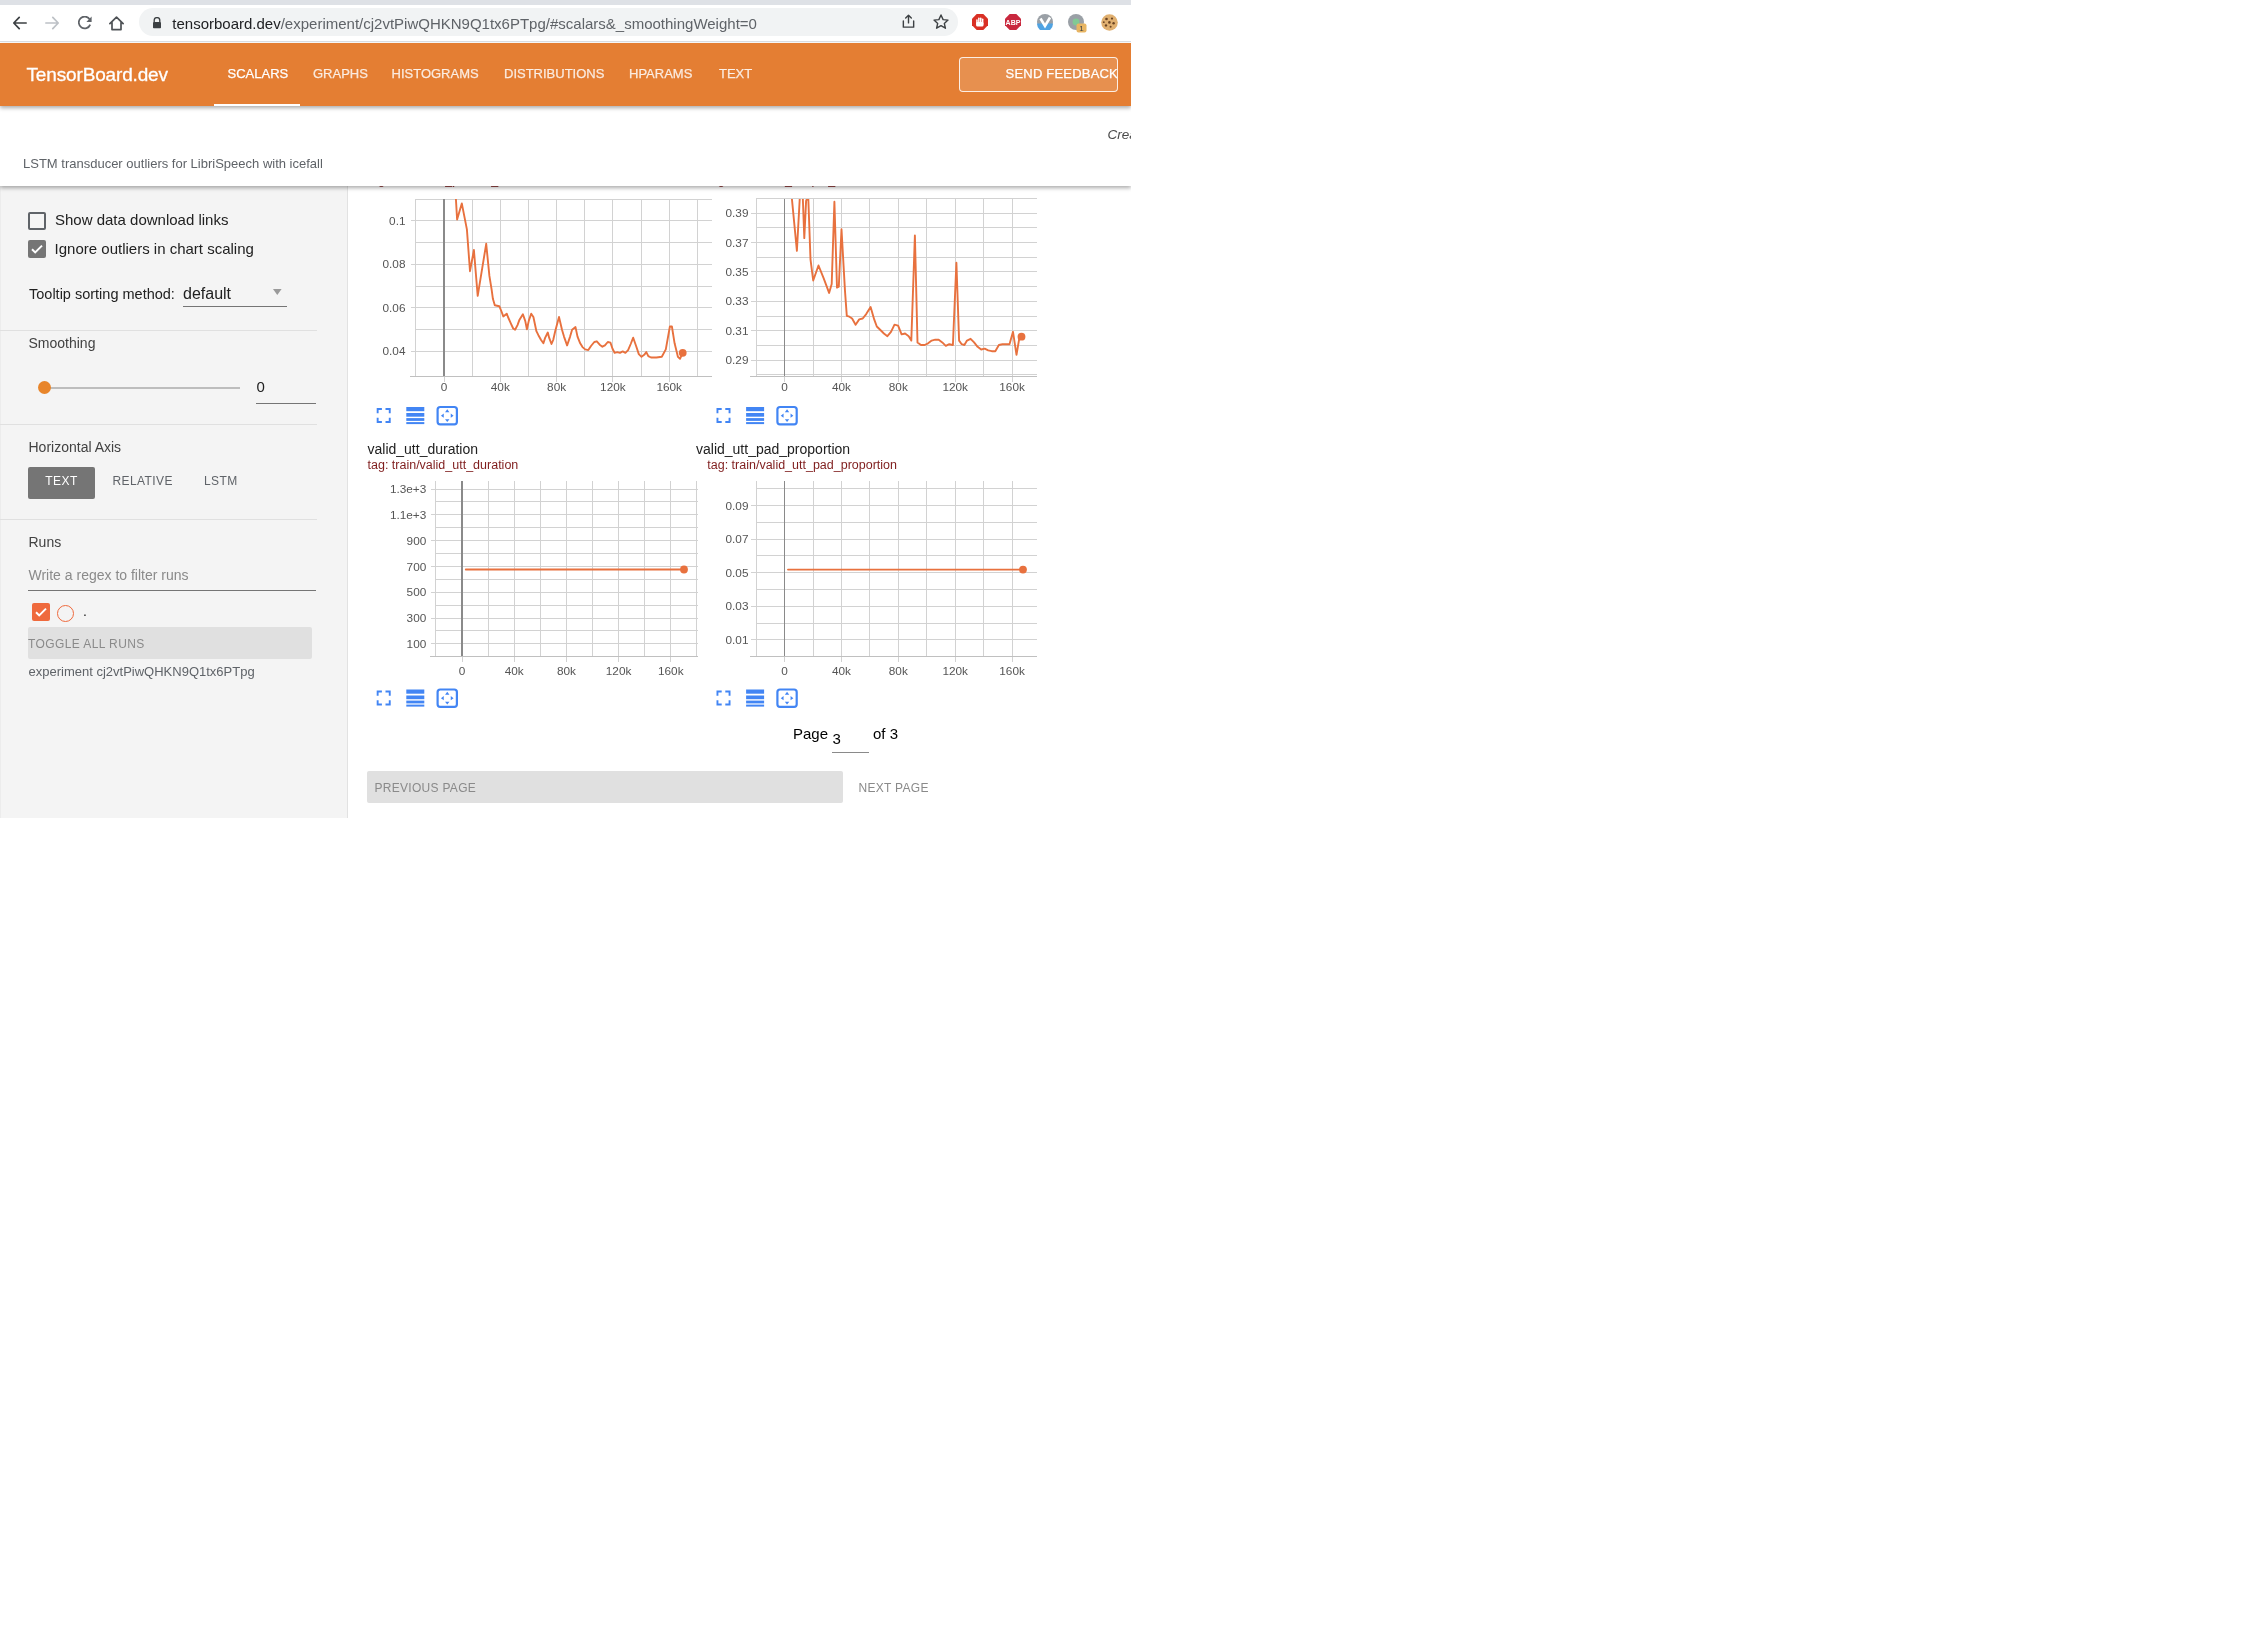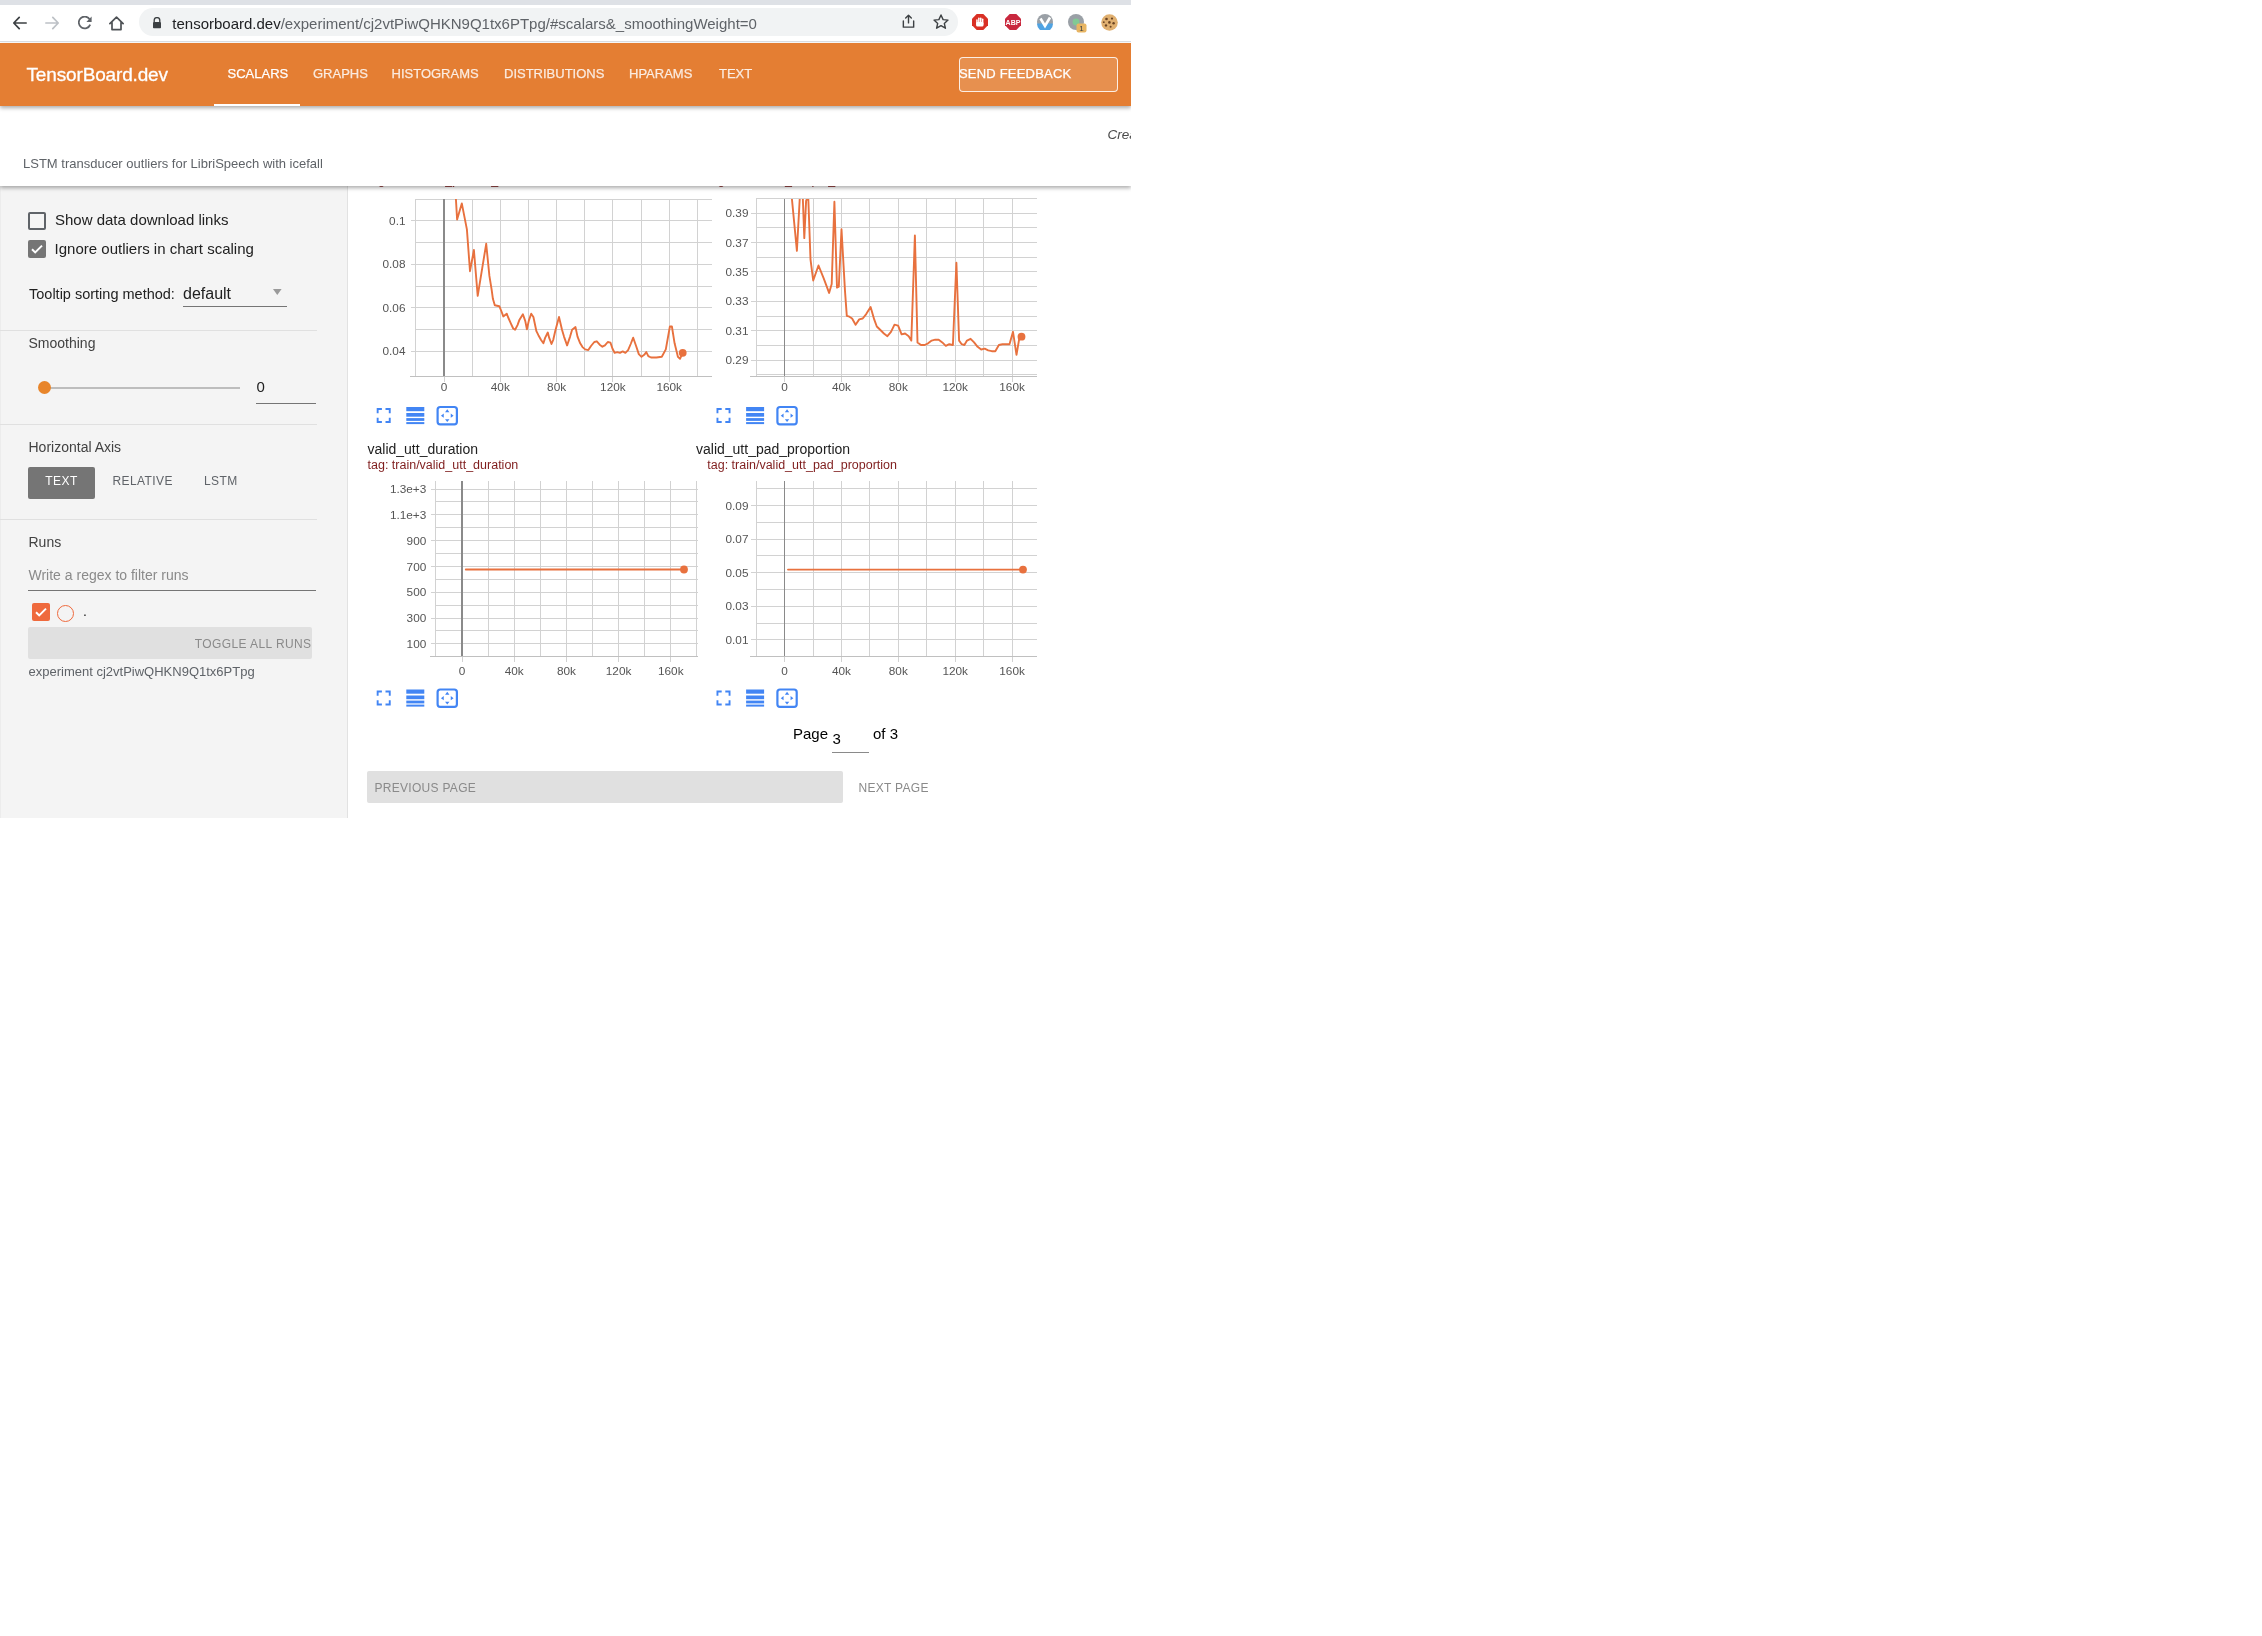--- a/index.html
+++ b/index.html
@@ -369,38 +369,38 @@
 <div class="lbl t14" style="left:28.5px;top:566.1px;color:#8a8a8a">Write a regex to filter runs</div>
 <div class="abs" style="left:28px;top:589.5px;width:288px;height:1px;background:#757575"></div>
 <div class="abs" style="left:32px;top:602.5px;width:18px;height:18px;background:#ef6a3d;border-radius:2px">
  <svg width="18" height="18" viewBox="0 0 18 18">
         <path d="M4 9.2 L7.2 12.4 L14 5.6" fill="none" stroke="#fff" stroke-width="2"></path>
       </svg>
 </div>
 <div class="abs" style="left:57px;top:604.5px;width:15px;height:15px;border:1.6px solid #ef6a3d;border-radius:50%"></div>
 <div class="lbl t14" style="left:83px;top:602px">.</div>
 <div class="abs" style="left:28px;top:627px;width:283.5px;height:31.5px;background:#e0e0e0;border-radius:2px"></div>
-<div class="abs t12" style="left:28px;top:634.6px;width:283.5px;text-align:right;color:#8a8a8a">TOGGLE ALL RUNS</div>
+<div class="abs t12" style="left:28px;top:634.6px;width:283.5px;text-align:left;color:#8a8a8a">TOGGLE ALL RUNS</div>
 <div class="lbl" style="left:28.5px;top:662.5px;font-size:13px;line-height:18px;color:#5f6368">experiment cj2vtPiwQHKN9Q1tx6PTpg</div>
 
 <div id="panel" class="abs"></div>
 <div class="abs" style="left:1107.5px;top:126.6px;z-index:6;font-size:13.5px;line-height:16px;font-style:italic;color:#4a4a4a;white-space:nowrap">Created by user</div>
 <div class="abs" style="left:23px;top:155.6px;z-index:6;font-size:13px;line-height:16px;color:#5f6368;white-space:nowrap">LSTM transducer outliers for LibriSpeech with icefall</div>
 
 <div id="header" class="abs" style="z-index:8">
  <div style="position:absolute;left:26.5px;top:0;height:63.5px;line-height:63.5px;font-size:19px;letter-spacing:-0.15px;color:#fff;-webkit-text-stroke:0.3px">TensorBoard.dev</div>
  <div class="tab" style="left:227.5px;color:#fff">SCALARS</div>
  <div class="tab" style="left:313px">GRAPHS</div>
  <div class="tab" style="left:391.5px">HISTOGRAMS</div>
  <div class="tab" style="left:504px">DISTRIBUTIONS</div>
  <div class="tab" style="left:629px">HPARAMS</div>
  <div class="tab" style="left:719px">TEXT</div>
  <div style="position:absolute;left:214.3px;top:61.5px;width:85.4px;height:2px;background:#fff"></div>
  <div style="position:absolute;left:959px;top:14px;width:159px;height:35px;border:1px solid rgba(255,255,255,0.85);border-radius:4px;background:rgba(255,255,255,0.14);box-sizing:border-box"></div>
- <div style="position:absolute;left:959px;top:14px;width:159px;height:35px;line-height:33.6px;text-align:left;font-size:13px;letter-spacing:0.2px;color:#fff;-webkit-text-stroke:0.25px">SEND FEEDBACK</div>
+ <div style="position:absolute;left:959px;top:14px;width:159px;height:35px;line-height:33.6px;text-align:right;font-size:13px;letter-spacing:0.2px;color:#fff;-webkit-text-stroke:0.25px">SEND FEEDBACK</div>
 </div>
 
 <div id="tabstrip" class="abs" style="z-index:10"></div>
 <div id="toolbar" class="abs" style="z-index:10">
  <svg style="position:absolute;left:13px;top:11px" width="14" height="14" viewBox="0 0 14 14">
         <path d="M6.2 1.3 L0.8 7 L6.2 12.7 M0.9 7 L13.2 7" fill="none" stroke="#3c4043" stroke-width="1.7" stroke-linecap="round" stroke-linejoin="round"></path>
       </svg>
  <svg style="position:absolute;left:45px;top:11px" width="14" height="14" viewBox="0 0 14 14">
         <path d="M7.8 1.3 L13.2 7 L7.8 12.7 M0.8 7 L13.1 7" fill="none" stroke="#bdc1c6" stroke-width="1.7" stroke-linecap="round" stroke-linejoin="round"></path>
       </svg>

